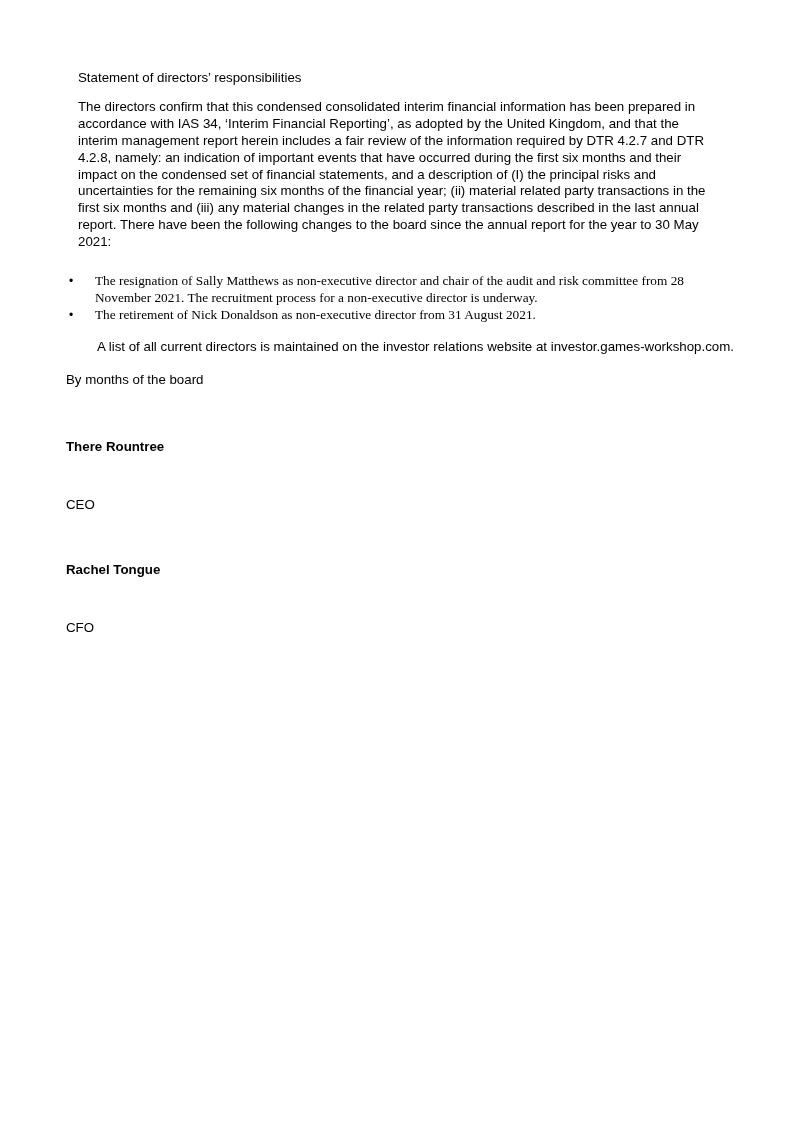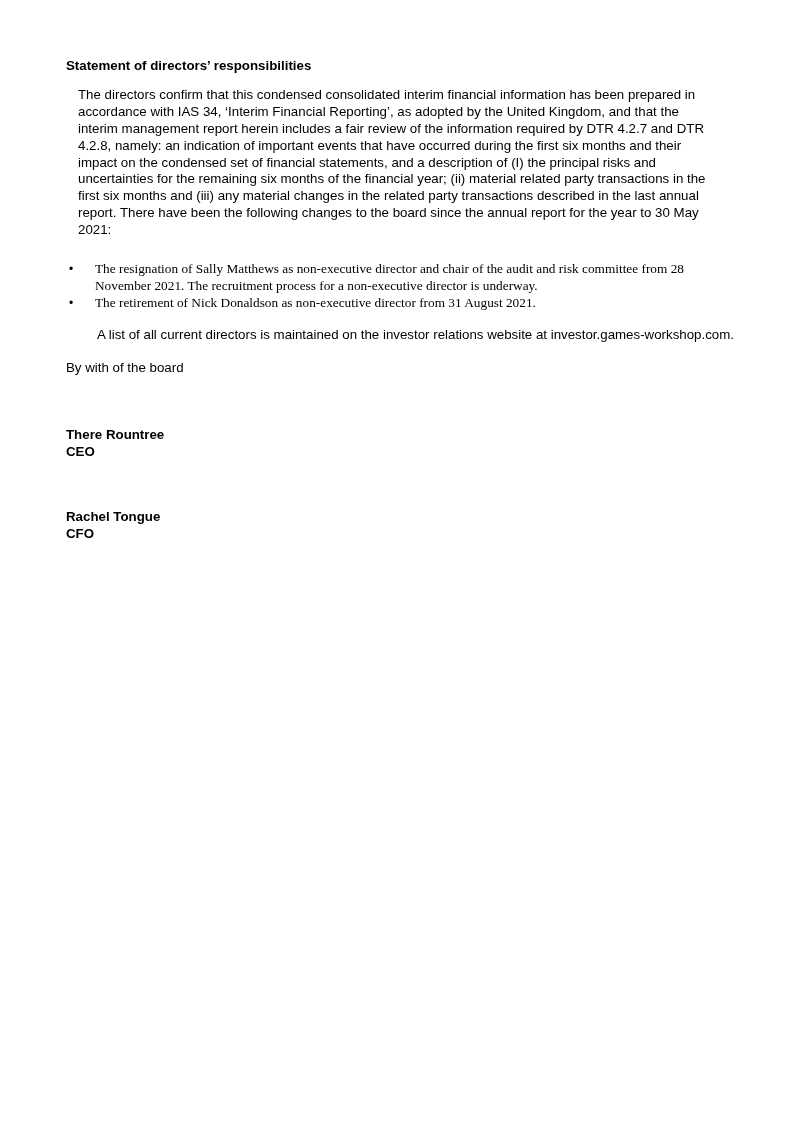--- a/index.html
+++ b/index.html
@@ -14,22 +14,22 @@
     box-sizing: border-box;
     padding: 58px 66px 40px 66px;
     background: #ffffff;
     color: #000000;
     font-family: "Liberation Sans", "DejaVu Sans", sans-serif;
     font-size: 13.3px;
     line-height: 16.9px;
   }
   .heading {
     font-size: 13.3px;
-    font-weight: 700;
-    margin: 0;
+    font-weight: 400;
+    margin: 12px;
     line-height: 16.9px;
   }
   .para {
     margin: 12px;
     text-align: left;
   }
   .bullet-list {
     list-style: none;
     margin: 22px 0 0 0;
     padding: 0;
@@ -59,21 +59,22 @@
   .signatory {
     margin-top: 50px;
   }
   .signatory + .signatory {
     margin-top: 49px;
   }
   .sig-name {
     font-weight: 700;
   }
   .sig-title {
-    font-weight: 700;
+    font-weight: 400;
+    margin-top: 41px;
   }
 </style>
 </head>
 <body>
 
 <div class="page">
 
   <h1 class="heading">Statement of directors’ responsibilities</h1>
 
   <p class="para">The directors confirm that this condensed consolidated interim financial information has been prepared in accordance with IAS 34, ‘Interim Financial Reporting’, as adopted by the United Kingdom, and that the interim management report herein includes a fair review of the information required by DTR 4.2.7 and DTR 4.2.8, namely: an indication of important events that have occurred during the first six months and their impact on the condensed set of financial statements, and a description of (I) the principal risks and uncertainties for the remaining six months of the financial year; (ii) material related party transactions in the first six months and (iii) any material changes in the related party transactions described in the last annual report. There have been the following changes to the board since the annual report for the year to 30 May 2021:</p>
@@ -84,21 +85,21 @@
       <span class="bullet-text">The resignation of Sally Matthews as non-executive director and chair of the audit and risk committee from 28 November 2021. The recruitment process for a non-executive director is underway.</span>
     </li>
     <li class="bullet-item">
       <span class="bullet-marker">•</span>
       <span class="bullet-text">The retirement of Nick Donaldson as non-executive director from 31 August 2021.</span>
     </li>
   </ul>
 
   <p class="para note-para">A list of all current directors is maintained on the investor relations website at investor.games-workshop.com.</p>
 
-  <p class="para board-line">By with of the board</p>
+  <p class="para board-line">By months of the board</p>
 
   <div class="signatory">
     <div class="sig-name">There Rountree</div>
     <div class="sig-title">CEO</div>
   </div>
 
   <div class="signatory">
     <div class="sig-name">Rachel Tongue</div>
     <div class="sig-title">CFO</div>
   </div>

